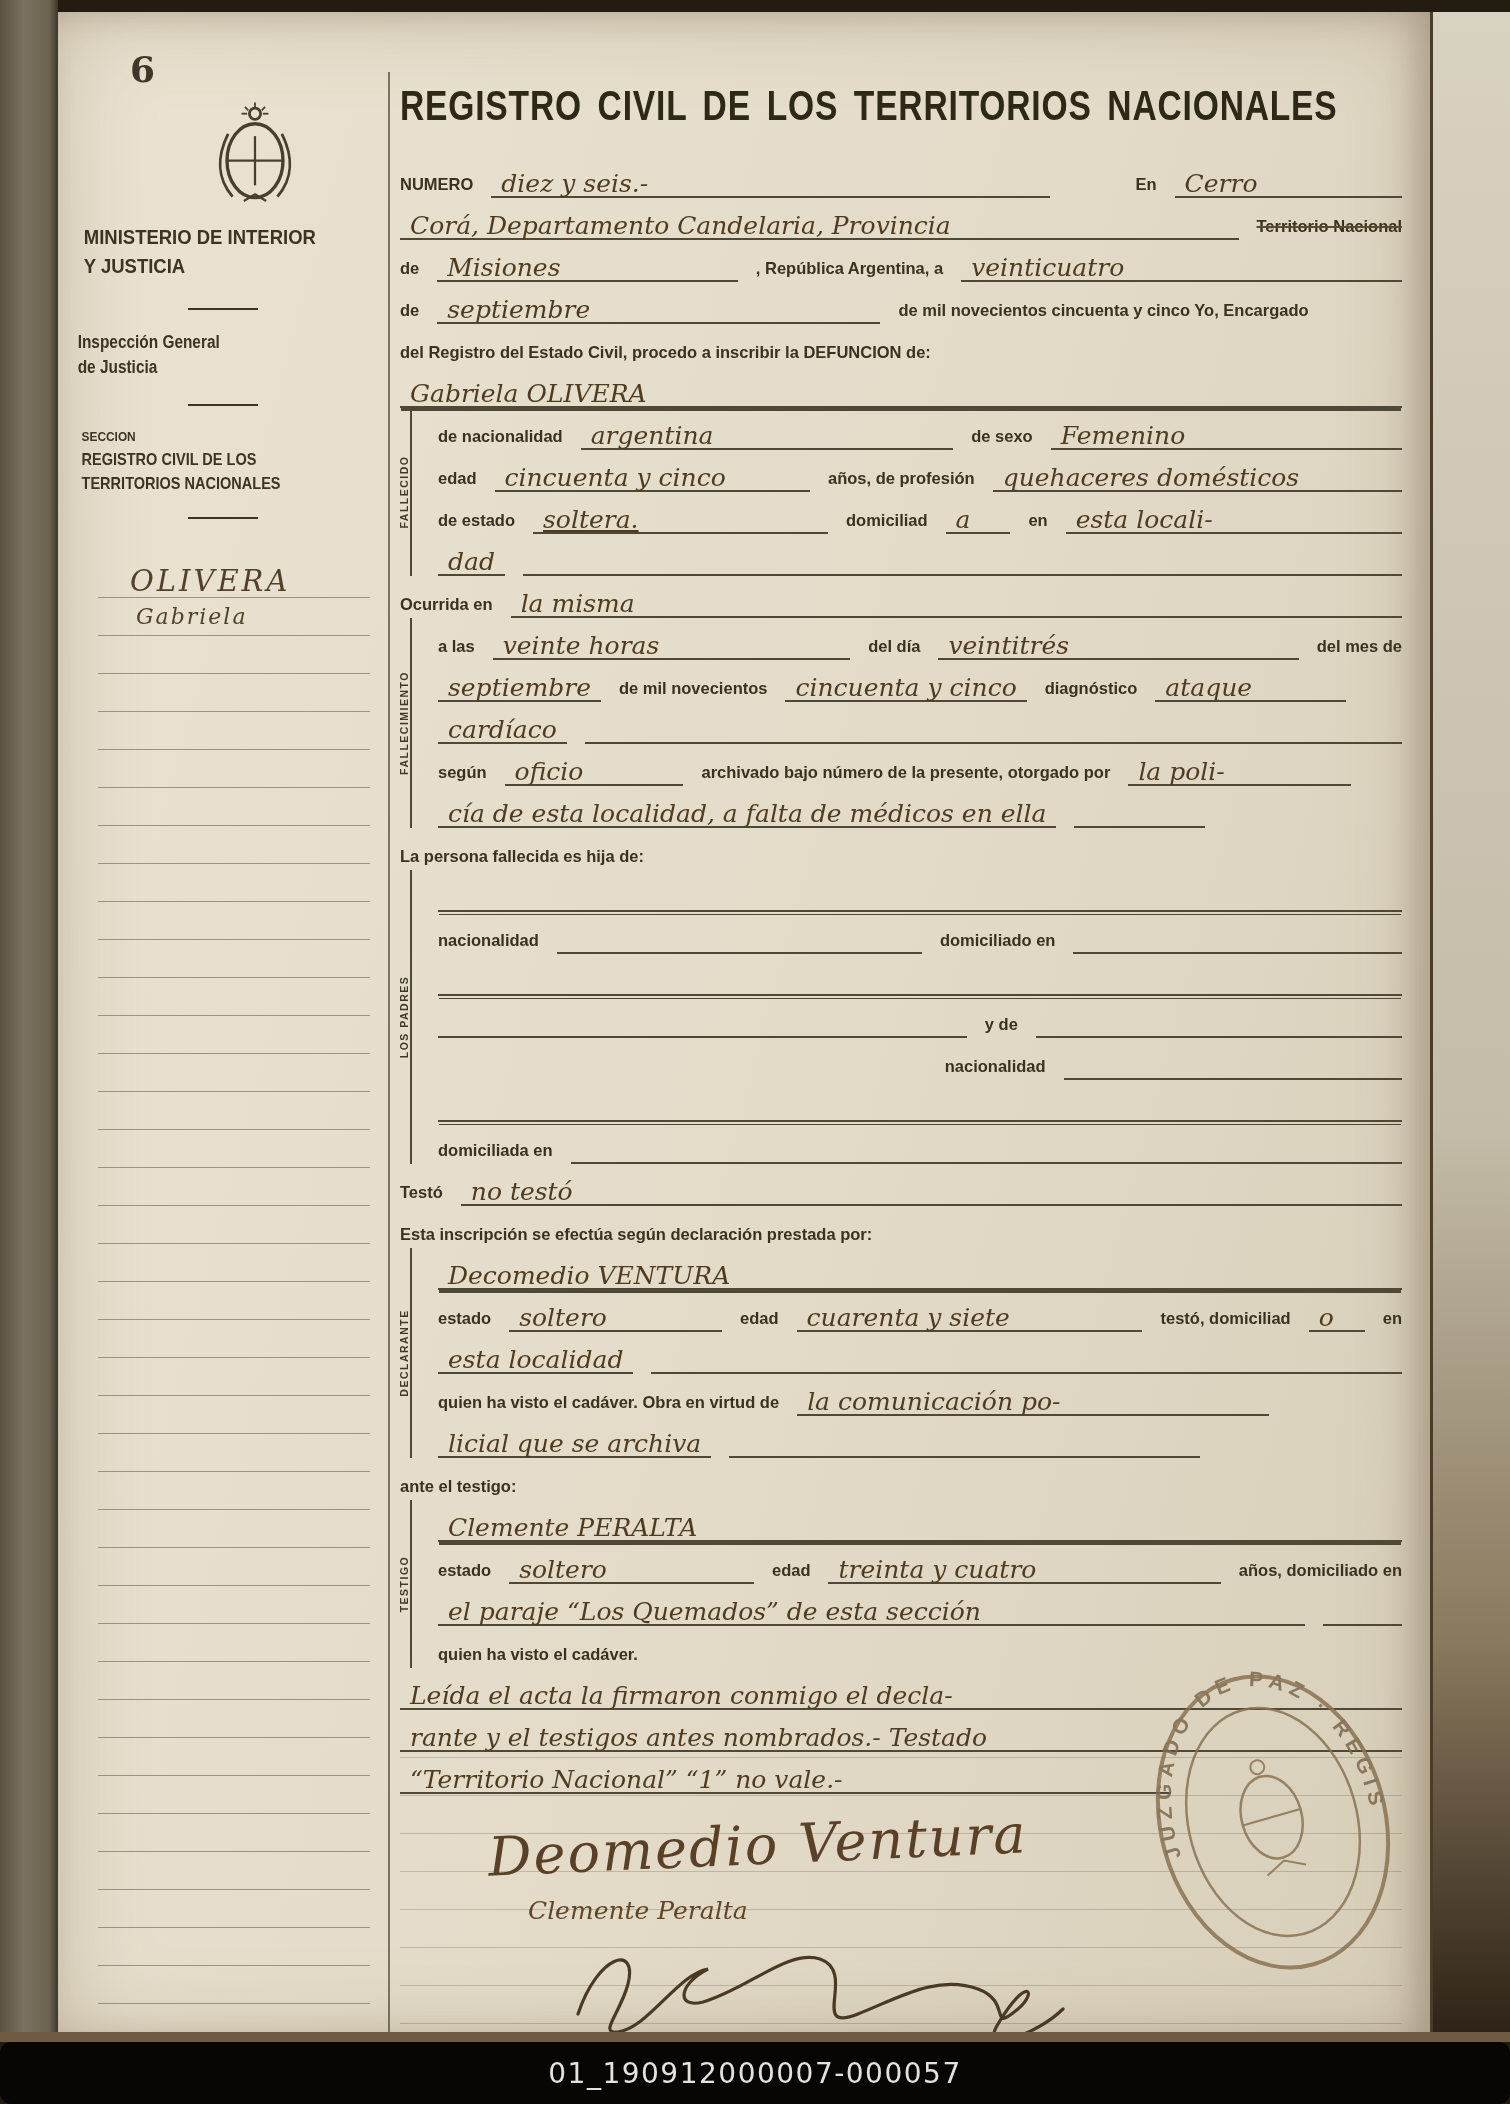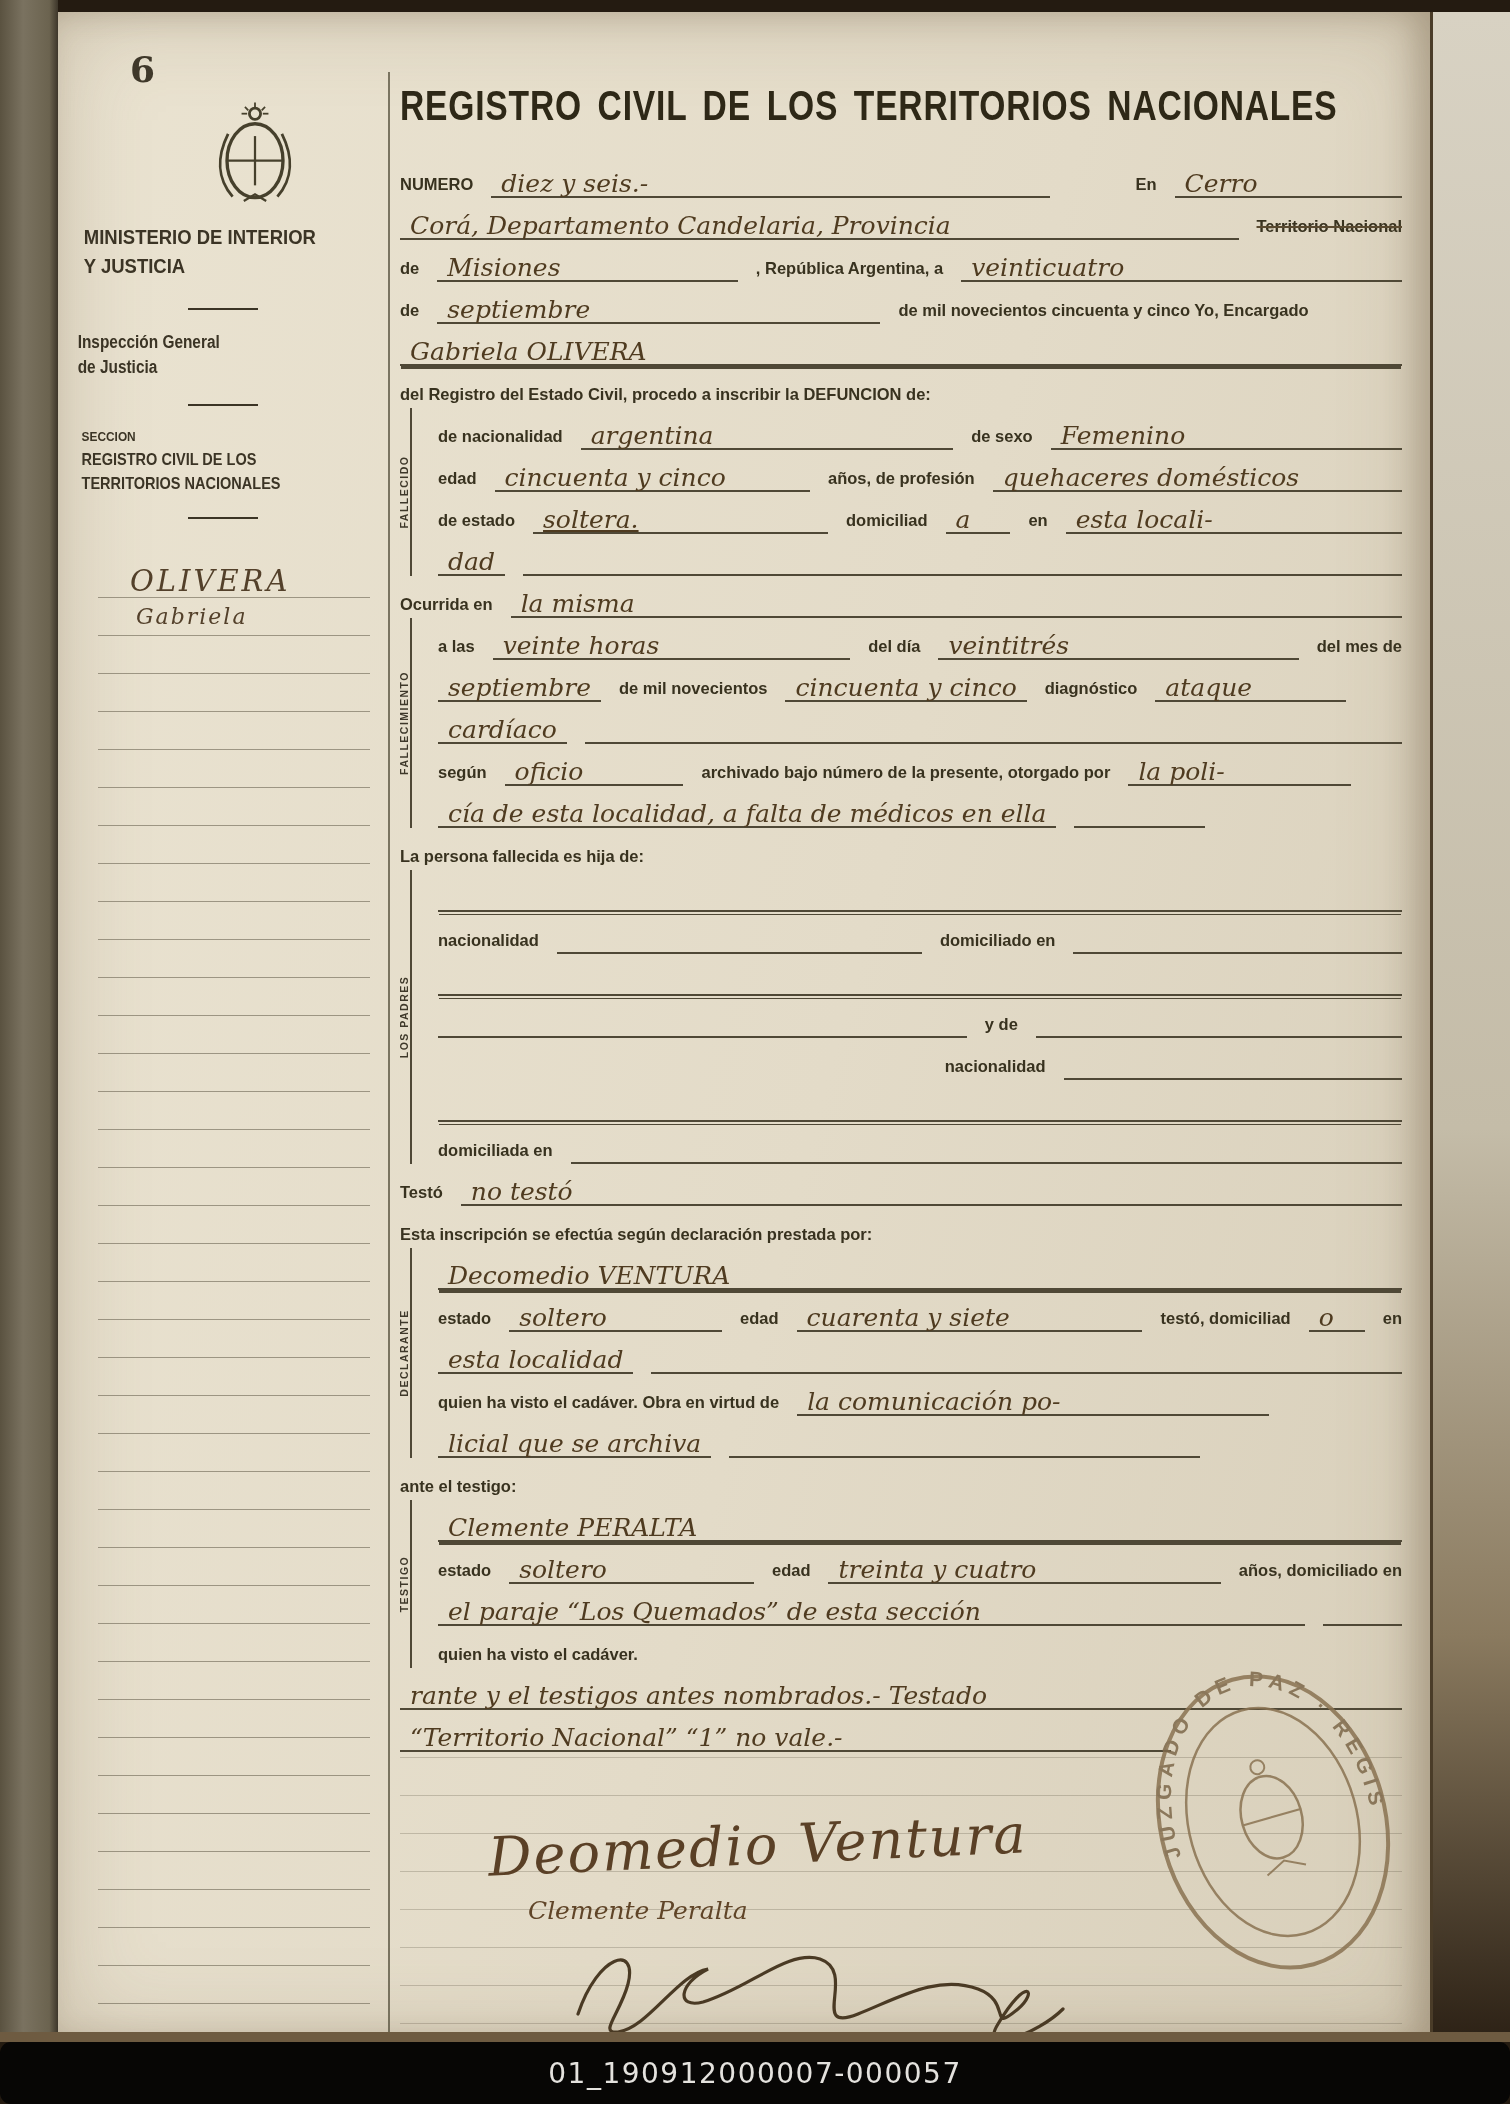--- a/index.html
+++ b/index.html
@@ -134,25 +134,25 @@
               <span class="printed">de</span>
               <span class="written line" style="flex-grow: 0.5;">Misiones</span>
               <span class="printed">, República Argentina, a</span>
               <span class="written line" style="flex-grow: 0.8;">veinticuatro</span>
             </div>
             <div class="row">
               <span class="printed">de</span>
               <span class="written line" style="flex-grow: 0.75;">septiembre</span>
               <span class="printed">de mil novecientos cincuenta y cinco Yo, Encargado</span>
             </div>
+            <div class="row">
+              <span class="printed">del Registro del Estado Civil, procedo a inscribir la DEFUNCION de:</span>
+            </div>
             <div class="row dbl">
               <span class="written line" style="flex-grow: 1;">Gabriela OLIVERA</span>
-            </div>
-            <div class="row">
-              <span class="printed">del Registro del Estado Civil, procedo a inscribir la DEFUNCION de:</span>
             </div>
           </div>
           <div class="group labeled">
             <span class="vlabel">FALLECIDO</span>
             <div class="row">
               <span class="printed">de nacionalidad</span>
               <span class="written line" style="flex-grow: 1;">argentina</span>
               <span class="printed">de sexo</span>
               <span class="written line" style="flex-grow: 0.9;">Femenino</span>
             </div>
@@ -304,20 +304,23 @@
             </div>
             <div class="row">
               <span class="written line" style="flex-grow: 0.8;">el paraje “Los Quemados” de esta sección</span>
               <span class="fillline line" style="flex-grow: 0.2;"></span>
             </div>
             <div class="row">
               <span class="printed">quien ha visto el cadáver.</span>
             </div>
           </div>
           <div class="group">
+            <div class="row">
+              <span class="written line" style="flex-grow: 1;">Leída el acta la firmaron conmigo el decla-</span>
+            </div>
             <div class="row">
               <span class="written line" style="flex-grow: 1;">rante y el testigos antes nombrados.- Testado</span>
             </div>
             <div class="row">
               <span class="written line" style="flex-grow: 0.6;">“Territorio Nacional” “1” no vale.-</span>
               <span class="spacer" style="flex-grow: 0.4;"></span>
             </div>
           </div>
         </div>
     </div>

